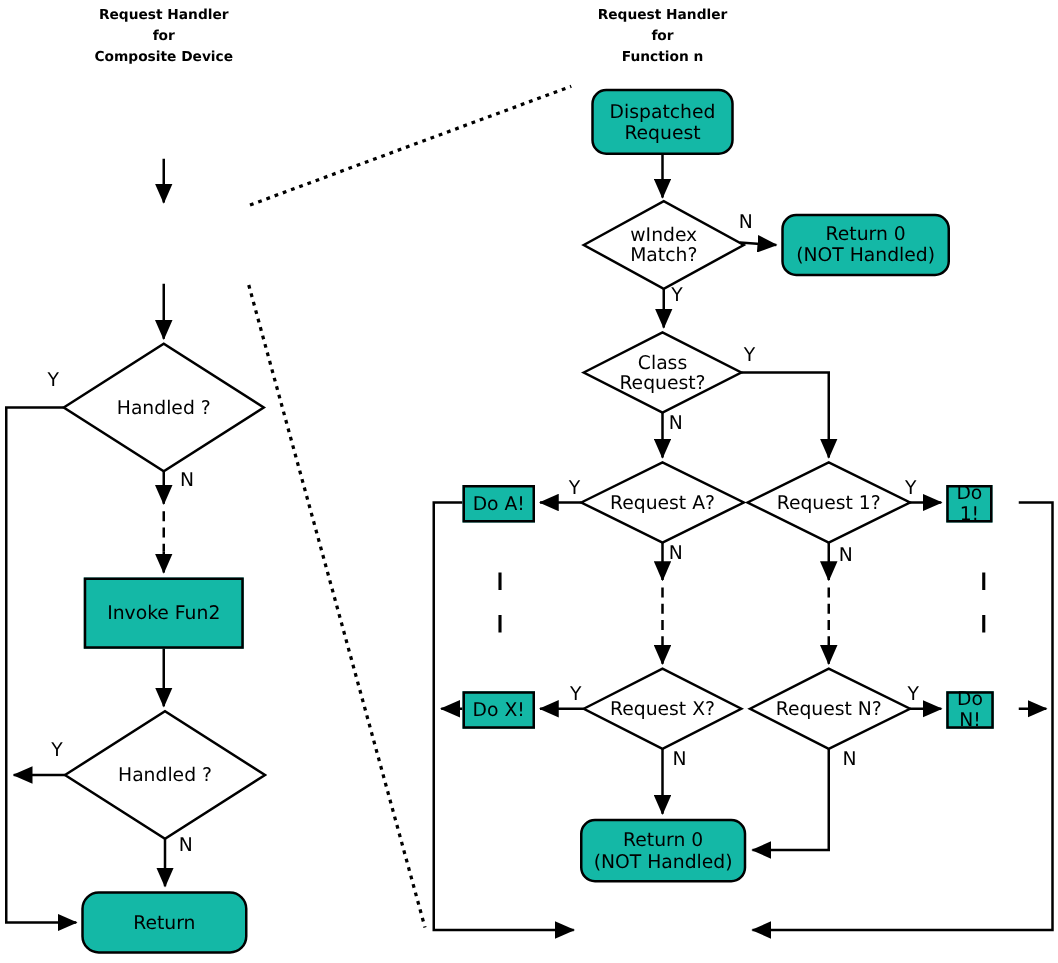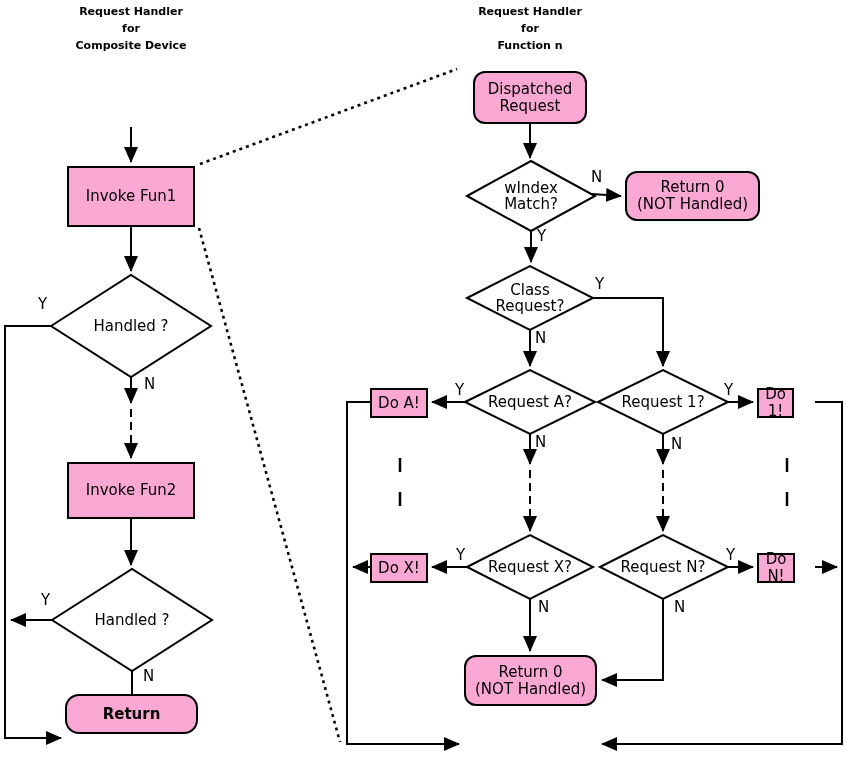--- a/index.html
+++ b/index.html
@@ -3,21 +3,21 @@
 <meta charset="utf-8">
 <style>
   html,body { margin:0; padding:0; background:#ffffff; }
   .stage {
     position:relative; width:846px; height:770px; background:#ffffff;
     font-family:"DejaVu Sans","Liberation Sans",sans-serif; color:#000;
     overflow:hidden;
   }
   svg.wires { position:absolute; left:0; top:0; }
   .node {
-    position:absolute; box-sizing:border-box; background:#f9a8d4;
+    position:absolute; box-sizing:border-box; background:#14b8a6;
     border:2px solid #000; display:flex; align-items:center; justify-content:center;
     text-align:center; font-size:15px; line-height:17px; white-space:pre-line;
   }
   .round  { border-radius:14px; }
   .round2 { border-radius:12px; }
   .thick  { border-width:2.5px; }
   .dlabel {
     position:absolute; transform:translate(-50%,-50%);
     text-align:center; font-size:15px; line-height:16px; white-space:pre-line;
   }
@@ -92,27 +92,24 @@
     </g>
   </svg>
 
   <div class="title" style="left:21px; top:3px; width:220px;">Request Handler
 for
 Composite Device</div>
   <div class="title" style="left:420px; top:3px; width:220px;">Request Handler
 for
 Function n</div>
 
-  <div class="node thick" style="left:67px; top:166px; width:128px; height:61px;">
-    <span>Invoke Fun1</span>
-  </div>
   <div class="node thick" style="left:67px; top:462px; width:128px; height:57px;">
     <span>Invoke Fun2</span>
   </div>
-  <div class="node round" style="left:65px; top:694px; width:133px; height:40px;font-weight:bold;">
+  <div class="node round" style="left:65px; top:713px; width:133px; height:50px;">
     <span>Return</span>
   </div>
 
   <div class="dlabel" style="left:131px; top:326px;">Handled ?</div>
   <div class="dlabel" style="left:132px; top:620px;">Handled ?</div>
 
   <div class="node round2" style="left:473px; top:71px; width:114px; height:53px;">
     <span>Dispatched
 Request</span>
   </div>

